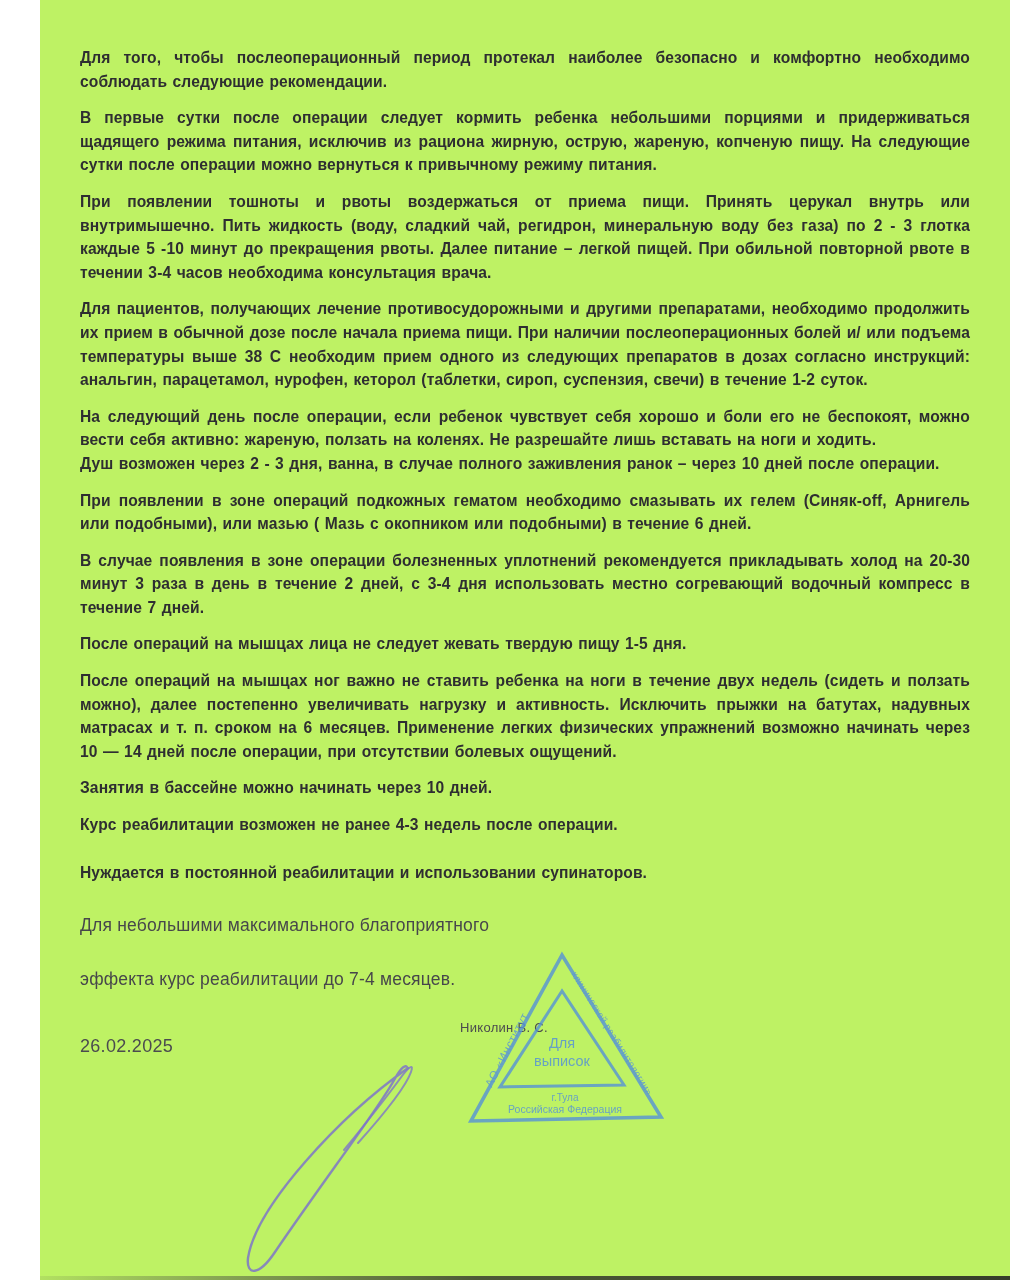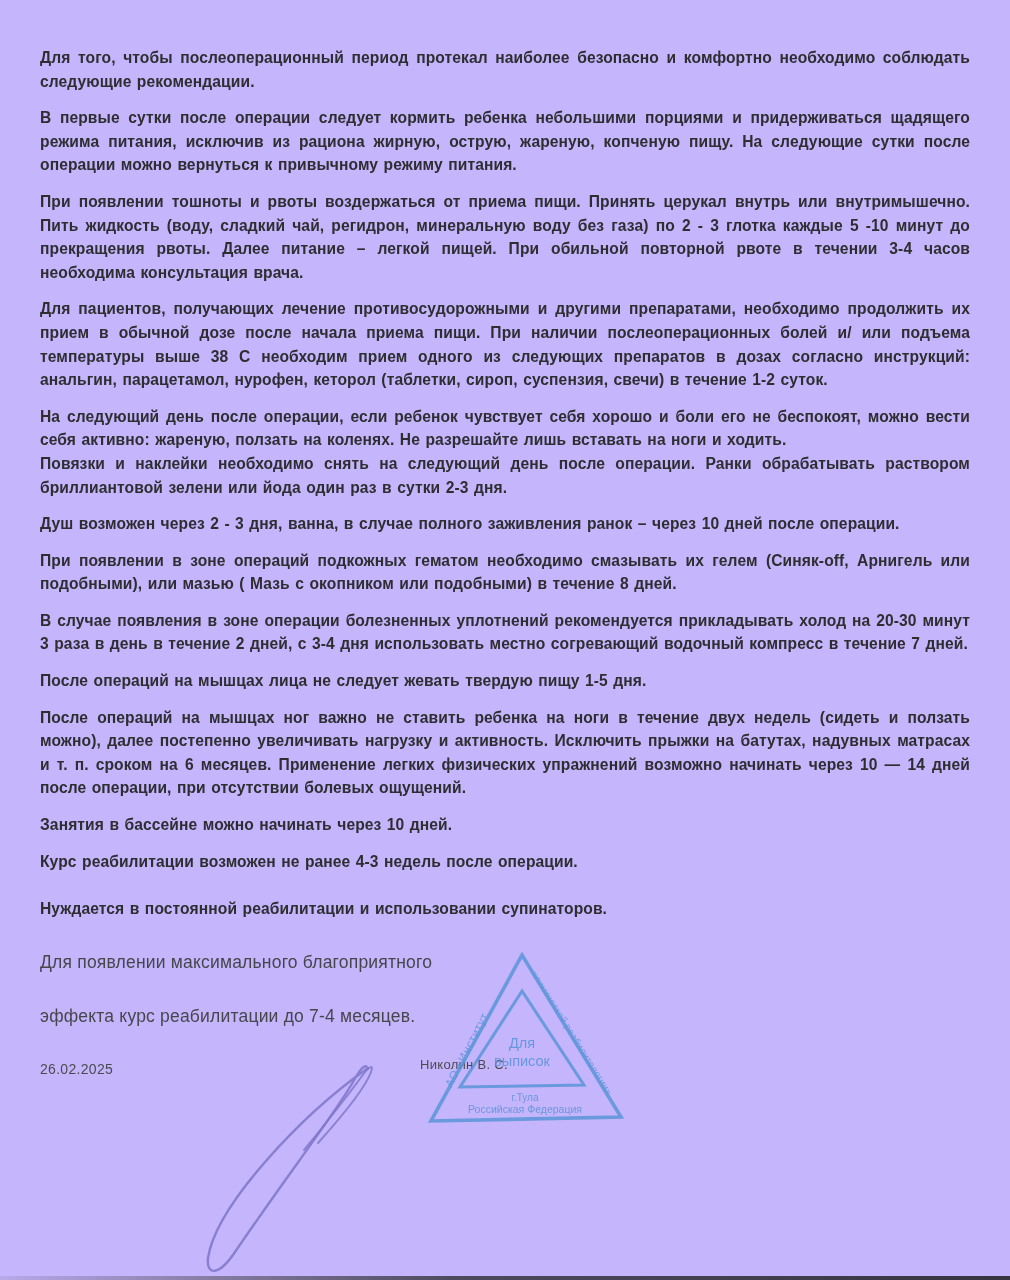--- a/index.html
+++ b/index.html
@@ -6,21 +6,22 @@
   html, body { width: 1010px; height: 1280px; }
   body {
     font-family: "Liberation Sans", sans-serif;
     background: #ffffff;
     position: relative;
     overflow: hidden;
   }
   .page {
     position: absolute;
     inset: 0;
-    background: #c4b5fd;
+    background: #bef264;
+    margin-left: 40px;
   }
   .content {
     position: absolute;
     left: 40px;
     right: 40px;
     top: 46px;
   }
   .para {
     font-weight: 700;
     font-size: 15.6px;
@@ -44,23 +45,23 @@
   }
   .light.gap-top { margin-top: 28px; }
   .footer-row {
     position: relative;
     margin-top: 28px;
     height: 26px;
   }
   .date {
     position: absolute;
     left: 0;
-    top: 4px;
+    top: 16px;
     font-weight: 400;
-    font-size: 14px;
+    font-size: 18px;
     color: #4b4b4f;
     letter-spacing: 0.3px;
   }
   .signer {
     position: absolute;
     left: 380px;
     top: 0;
     font-weight: 400;
     font-size: 13px;
     color: #4b4b4f;
@@ -103,30 +104,29 @@
 <body>
 
 <div class="page">
 
   <div class="content">
     <p class="para">Для того, чтобы послеоперационный период протекал наиболее безопасно и комфортно необходимо соблюдать следующие рекомендации.</p>
     <p class="para">В первые сутки после операции следует кормить ребенка небольшими порциями и придерживаться щадящего режима питания, исключив из рациона жирную, острую, жареную, копченую пищу. На следующие сутки после операции можно вернуться к привычному режиму питания.</p>
     <p class="para">При появлении тошноты и рвоты воздержаться от приема пищи. Принять церукал внутрь или внутримышечно. Пить жидкость (воду, сладкий чай, регидрон, минеральную воду без газа) по 2 - 3 глотка каждые 5 -10 минут до прекращения рвоты. Далее питание – легкой пищей. При обильной повторной рвоте в течении 3-4 часов необходима консультация врача.</p>
     <p class="para">Для пациентов, получающих лечение противосудорожными и другими препаратами, необходимо продолжить их прием в обычной дозе после начала приема пищи. При наличии послеоперационных болей и/ или подъема температуры выше 38 С необходим прием одного из следующих препаратов в дозах согласно инструкций: анальгин, парацетамол, нурофен, кеторол (таблетки, сироп, суспензия, свечи) в течение 1-2 суток.</p>
     <p class="para no-gap">На следующий день после операции, если ребенок чувствует себя хорошо и боли его не беспокоят, можно вести себя активно: жареную, ползать на коленях. Не разрешайте лишь вставать на ноги и ходить.</p>
-    <p class="para">Повязки и наклейки необходимо снять на следующий день после операции. Ранки обрабатывать раствором бриллиантовой зелени или йода один раз в сутки 2-3 дня.</p>
     <p class="para">Душ возможен через 2 - 3 дня, ванна, в случае полного заживления ранок – через 10 дней после операции.</p>
-    <p class="para">При появлении в зоне операций подкожных гематом необходимо смазывать их гелем (Синяк-off, Арнигель или подобными), или мазью ( Мазь с окопником или подобными) в течение 8 дней.</p>
+    <p class="para">При появлении в зоне операций подкожных гематом необходимо смазывать их гелем (Синяк-off, Арнигель или подобными), или мазью ( Мазь с окопником или подобными) в течение 6 дней.</p>
     <p class="para">В случае появления в зоне операции болезненных уплотнений рекомендуется прикладывать холод на 20-30 минут 3 раза в день в течение 2 дней, с 3-4 дня использовать местно согревающий водочный компресс в течение 7 дней.</p>
     <p class="para">После операций на мышцах лица не следует жевать твердую пищу 1-5 дня.</p>
     <p class="para">После операций на мышцах ног важно не ставить ребенка на ноги в течение двух недель (сидеть и ползать можно), далее постепенно увеличивать нагрузку и активность. Исключить прыжки на батутах, надувных матрасах и т. п. сроком на 6 месяцев. Применение легких физических упражнений возможно начинать через 10 — 14 дней после операции, при отсутствии болевых ощущений.</p>
     <p class="para">Занятия в бассейне можно начинать через 10 дней.</p>
     <p class="para">Курс реабилитации возможен не ранее 4-3 недель после операции.</p>
     <p class="para extra-top">Нуждается в постоянной реабилитации и использовании супинаторов.</p>
-    <p class="light gap-top">Для появлении максимального благоприятного</p>
+    <p class="light gap-top">Для небольшими максимального благоприятного</p>
     <p class="light gap-top">эффекта курс реабилитации до 7-4 месяцев.</p>
 
     <div class="footer-row">
       <span class="date">26.02.2025</span>
       <span class="signer">Николин В. С.</span>
     </div>
   </div>
 
   <svg class="stamp" viewBox="0 0 212 186" xmlns="http://www.w3.org/2000/svg">
     <polygon points="99,8 8,174 198,170" fill="none" stroke="#5793d6" stroke-width="3.6" opacity="0.88"></polygon>

